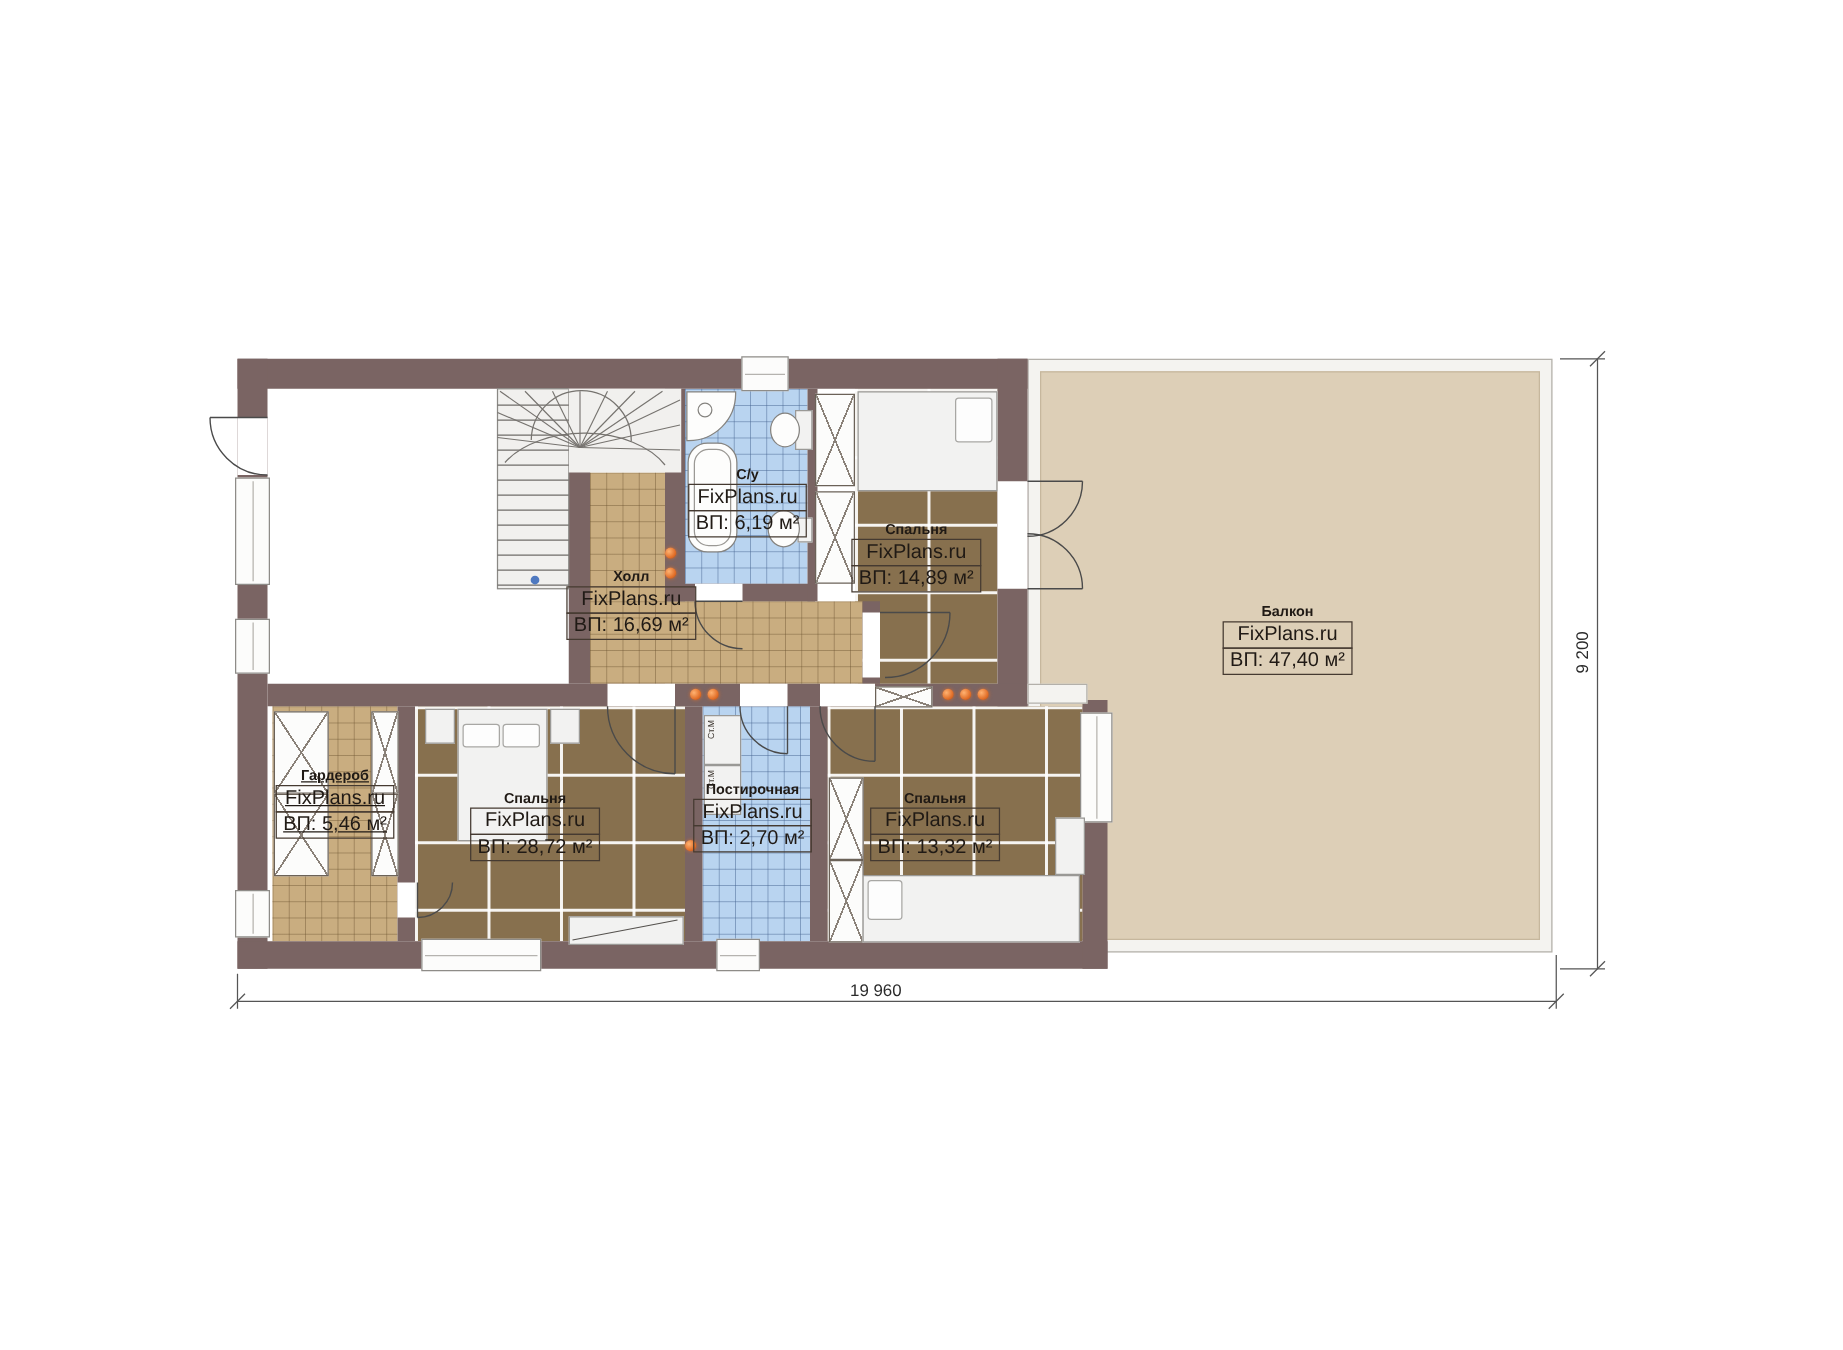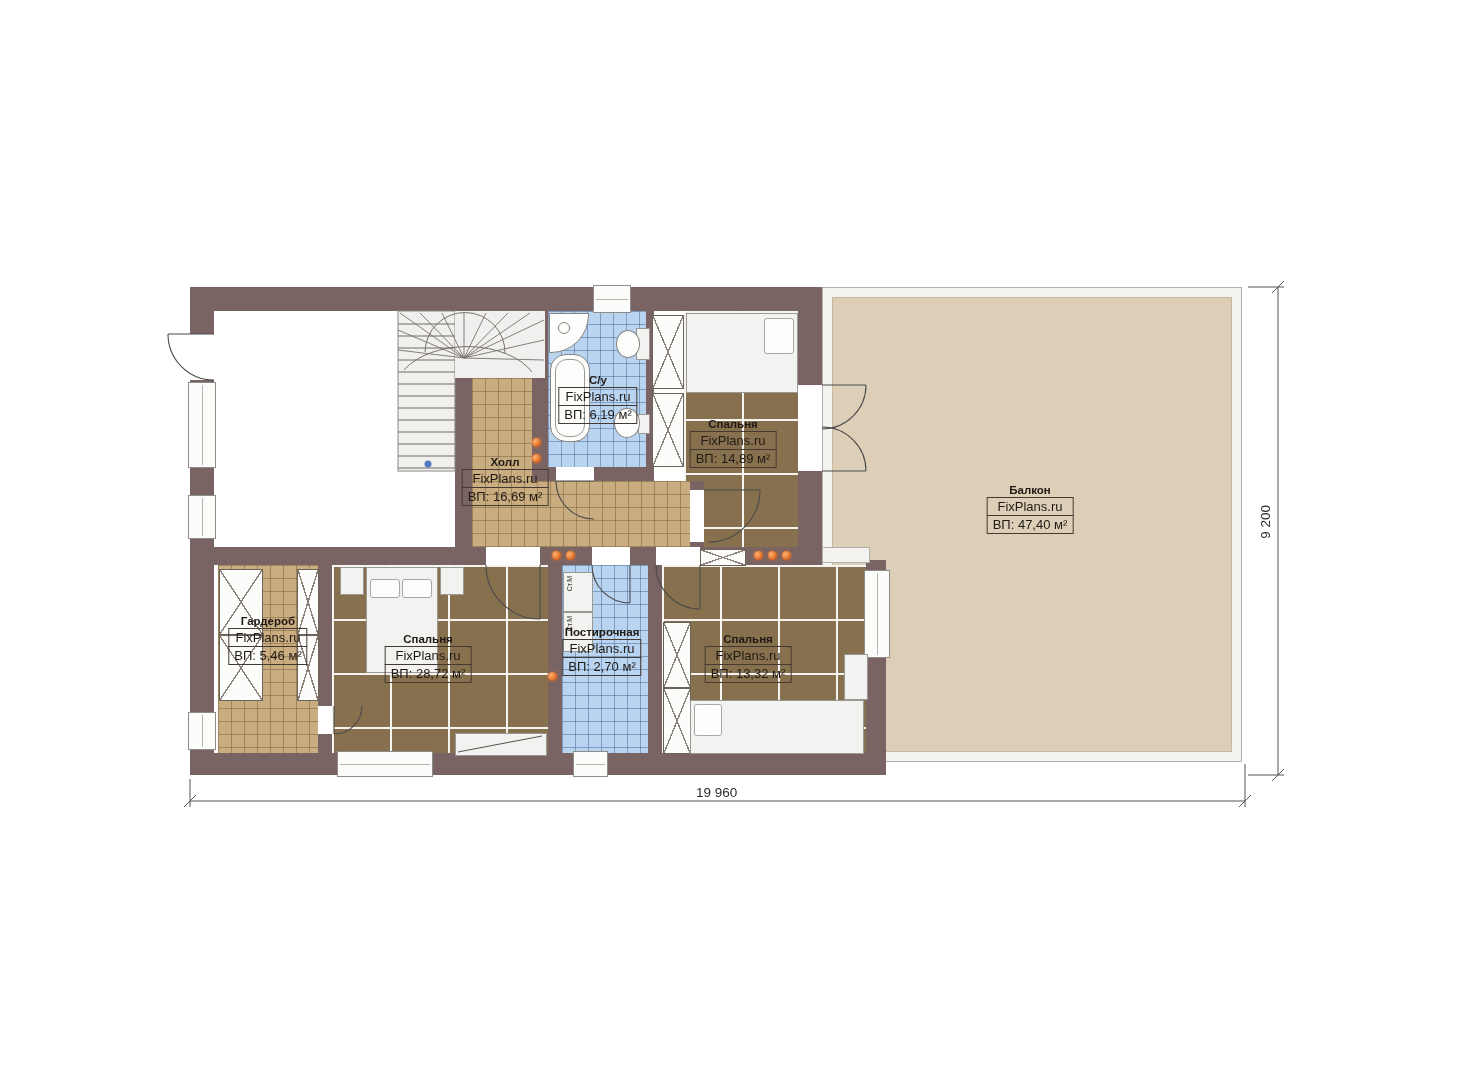--- a/index.html
+++ b/index.html
@@ -32,21 +32,21 @@
                        linear-gradient(to bottom right, transparent calc(50% - 0.7px), #8a8178 calc(50% - 0.7px), #8a8178 calc(50% + 0.7px), transparent calc(50% + 0.7px));}
   .tub{position:absolute;background:#fdfdfc;border:1px solid #85837f;border-radius:16px;}
   .tub-inner{position:absolute;left:4px;top:4px;right:4px;bottom:4px;border:1px solid #9b9995;border-radius:12px;}
   .shower{position:absolute;background:#fdfdfc;border:1px solid #85837f;border-bottom-right-radius:95% 95%;}
   .oval{position:absolute;background:#fdfdfc;border:1px solid #85837f;border-radius:50%;}
   .dot{position:absolute;width:9px;height:9px;border-radius:50%;
       background:radial-gradient(circle at 35% 35%, #ffb271, #e2702a 60%, #b04a12);
       box-shadow:0 0 3px rgba(226,112,42,.85);}
   .room-label{position:absolute;transform:translateX(-50%);text-align:center;color:#201a15;z-index:30;}
   .room-name{font-size:11.5px;font-weight:700;white-space:nowrap;margin-bottom:2px;}
-  .label-box{border:1px solid #453a31;padding:1px 5px;font-size:13px;white-space:nowrap;margin-top:-1px;}
+  .label-box{border:1px solid #453a31;padding:1px 5px;font-size:16px;white-space:nowrap;margin-top:-1px;}
   .vtext{position:absolute;writing-mode:vertical-rl;transform:rotate(180deg);font-size:7px;color:#3a332c;}
   .dim-text{position:absolute;font-size:13.5px;color:#2b2b2b;background:#fff;padding:0 4px;z-index:40;}
   .dim-text-v{position:absolute;writing-mode:vertical-rl;transform:rotate(180deg);font-size:13.5px;color:#2b2b2b;z-index:40;}
   svg.overlay{position:absolute;left:0;top:0;pointer-events:none;z-index:20;}
 </style>
 </head>
 <body>
 
 <div id="canvas">
 
@@ -232,37 +232,37 @@
   <div class="room-label" style="left:733px;top:418px;">
     <div class="room-name">Спальня</div>
     <div class="label-box">FixPlans.ru</div>
     <div class="label-box">ВП: 14,89 м²</div>
   </div>
   <div class="room-label" style="left:1030px;top:484px;">
     <div class="room-name">Балкон</div>
     <div class="label-box">FixPlans.ru</div>
     <div class="label-box">ВП: 47,40 м²</div>
   </div>
-  <div class="room-label" style="left:268px;top:615px;">
+  <div class="room-label" style="left:268px;top:615px;text-decoration:underline;">
     <div class="room-name">Гардероб</div>
     <div class="label-box">FixPlans.ru</div>
     <div class="label-box">ВП: 5,46 м²</div>
   </div>
   <div class="room-label" style="left:428px;top:633px;">
     <div class="room-name">Спальня</div>
     <div class="label-box">FixPlans.ru</div>
     <div class="label-box">ВП: 28,72 м²</div>
   </div>
   <div class="room-label" style="left:602px;top:626px;">
     <div class="room-name">Постирочная</div>
     <div class="label-box">FixPlans.ru</div>
     <div class="label-box">ВП: 2,70 м²</div>
   </div>
   <div class="room-label" style="left:748px;top:633px;">
     <div class="room-name">Спальня</div>
     <div class="label-box">FixPlans.ru</div>
     <div class="label-box">ВП: 13,32 м²</div>
   </div>
 
-  <div class="dim-text" style="left:692px;top:785px;">19 960</div>
+  <div class="dim-text" style="left:676px;top:785px;">19 960</div>
   <div class="dim-text-v" style="left:1258px;top:505px;">9 200</div>
 
 </div>
 
 </body></html>

